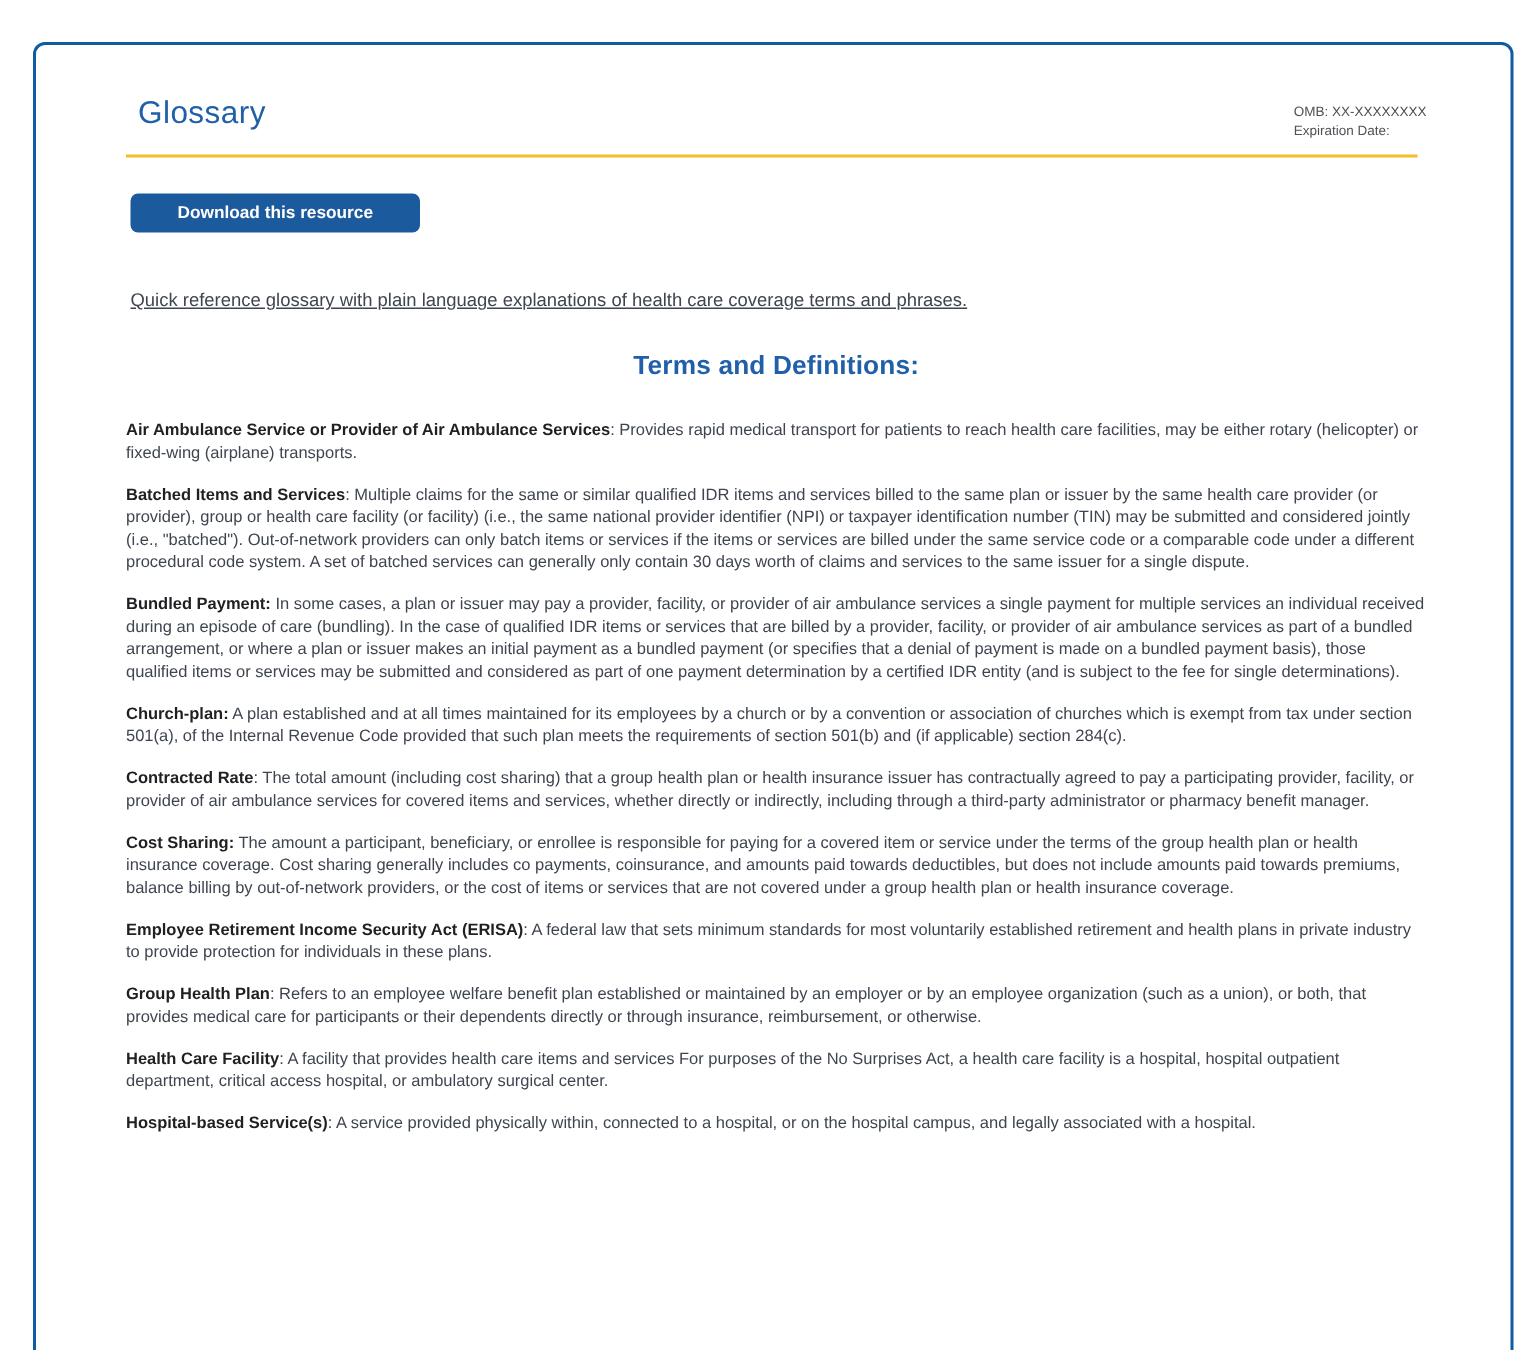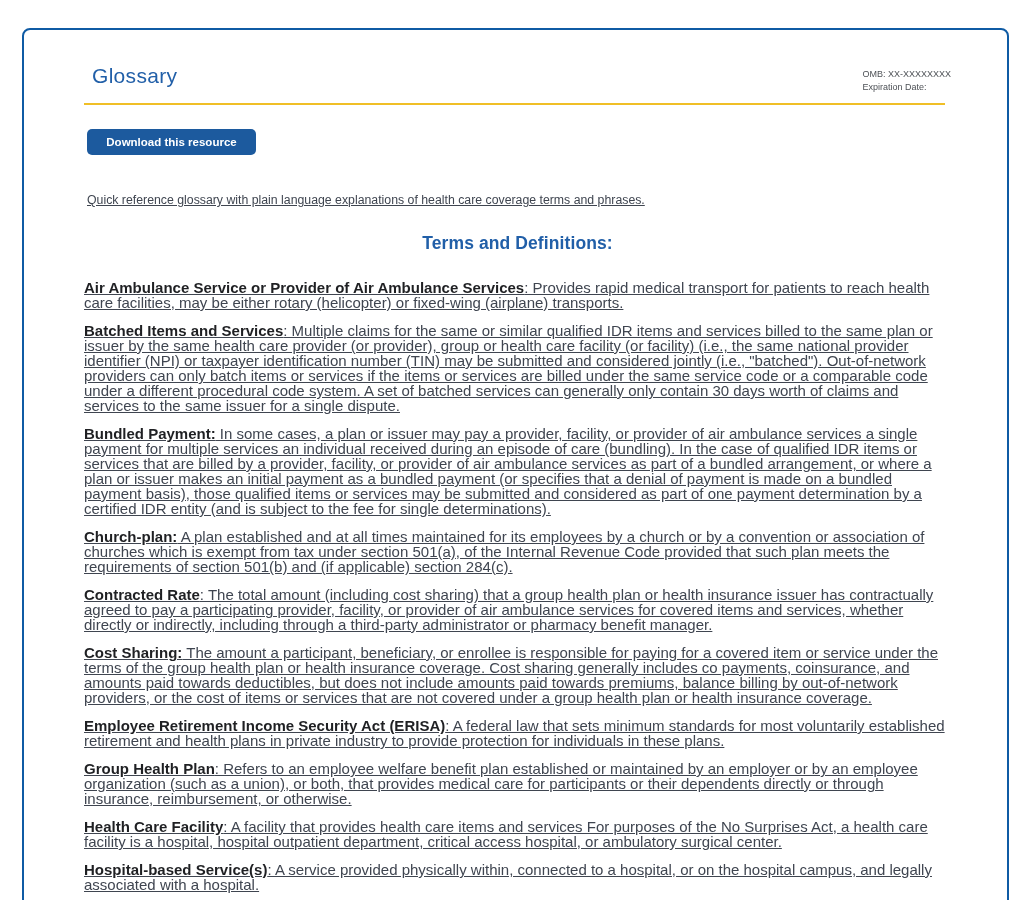--- a/index.html
+++ b/index.html
@@ -48,21 +48,21 @@
     display: block;
     margin: 24px 0 0 3px;
     background: var(--button, #1c5a9e);
     color: #ffffff;
     border: none;
     border-radius: 5px;
     font-family: "Liberation Sans", "DejaVu Sans", sans-serif;
     font-size: 11.5px;
     font-weight: 700;
     padding: 7px 0;
-    width: 169px;
+    width: 193px;
     text-align: center;
     cursor: pointer;
   }
   .intro {
     margin-top: 38px;
     padding-left: 3px;
     font-size: 12.3px;
     line-height: 15px;
     color: var(--text, #3f4550);
     text-decoration: underline;
@@ -70,25 +70,24 @@
   h2.terms-heading {
     margin-top: 25px;
     color: var(--accent, #215fa8);
     font-size: 17.5px;
     font-weight: 700;
     letter-spacing: 0.1px;
     text-align: center;
   }
   .terms { margin-top: 26px; }
   p.term {
-    font-size: 15px;
+    font-size: 11px;
     line-height: 15px;
     color: var(--text, #3f4550);
     margin-bottom: 13px;
-    text-decoration: underline;
   }
   p.term strong {
     color: var(--term, #1f2023);
     font-weight: 700;
   }
 </style>
 </head>
 <body>
 
 <div class="card">

